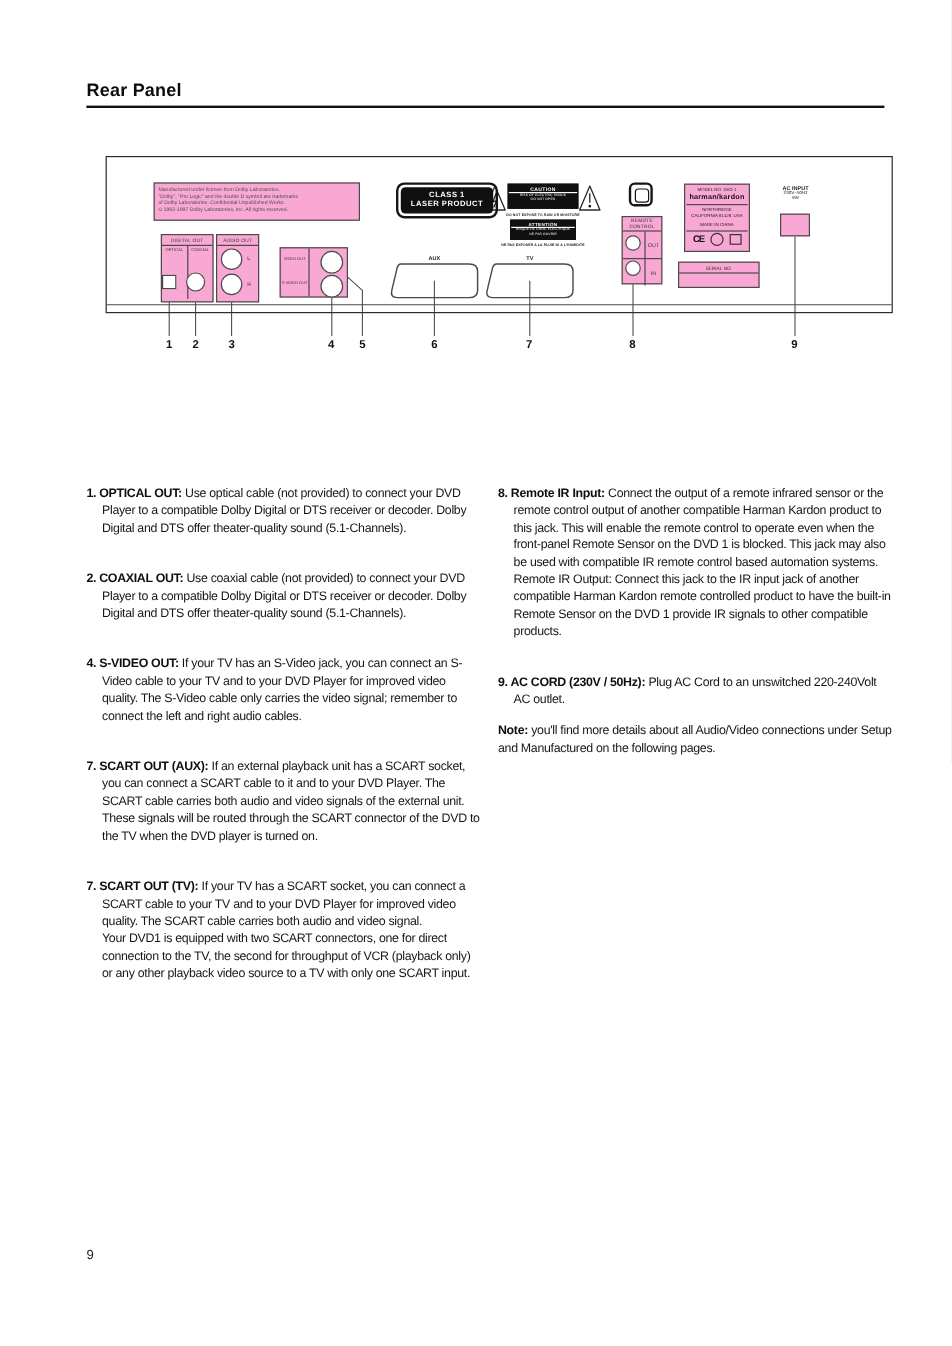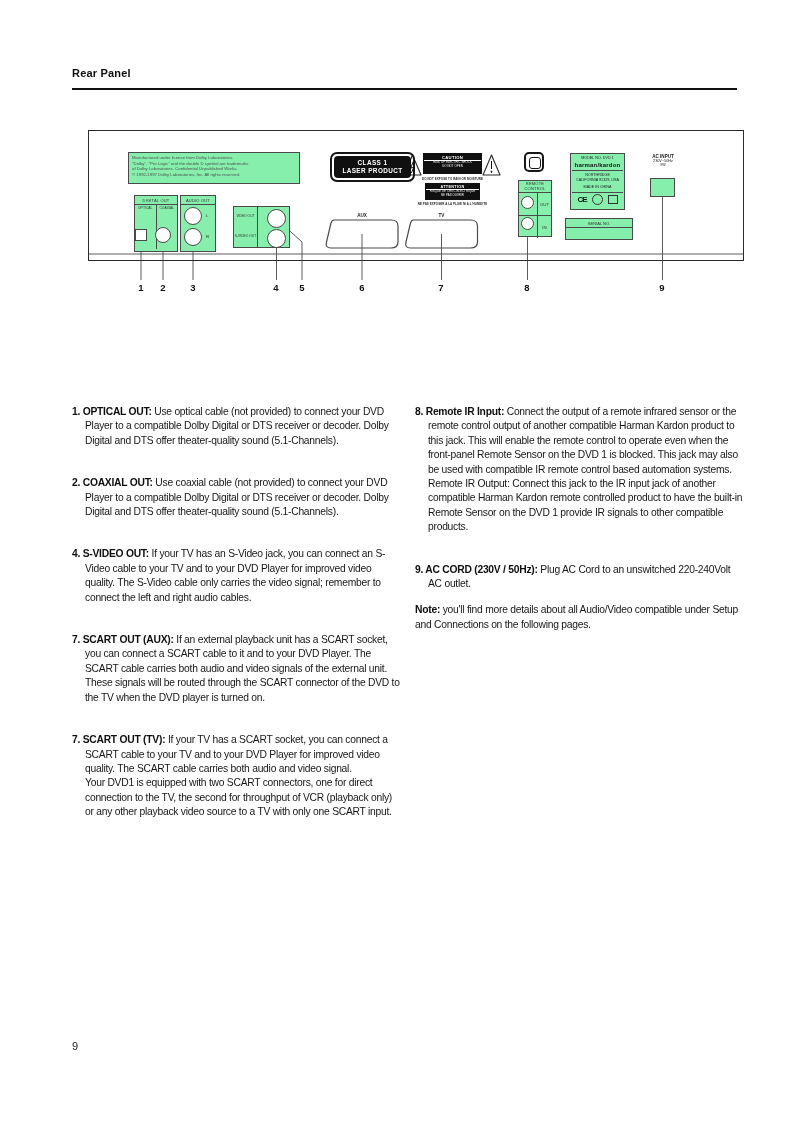--- a/index.html
+++ b/index.html
@@ -4,30 +4,30 @@
 <style>
   html,body{margin:0;padding:0;background:#e8e8e8;}
   .page{
     position:relative; width:793px; height:1122px; background:#ffffff;
     font-family:"Liberation Sans", sans-serif; color:#141414; overflow:hidden;
   }
   .abs{position:absolute;}
 
   
   .title{
-    position:absolute; left:72px; top:67px; font-size:11px; font-weight:bold;
+    position:absolute; left:72px; top:67px; font-size:15px; font-weight:bold;
     letter-spacing:.2px; color:#0d0d0d;
   }
   .title-rule{position:absolute; left:72px; top:88px; width:665px; height:2px; background:#111;}
 
   
   .diagram{position:absolute; left:88px; top:130px; width:657px; height:172px;}
   .panel{position:absolute; left:0; top:0; width:654px; height:129px; border:1.5px solid #2b2b2b;}
   .diagram svg{position:absolute; left:0; top:0; width:657px; height:172px;}
-  .box{position:absolute; border:1px solid #4a4a4a; box-sizing:border-box; background:#86efac;}
+  .box{position:absolute; border:1px solid #4a4a4a; box-sizing:border-box; background:#f9a8d4;}
   .tinytext{font-size:4.3px; line-height:5.6px; color:#4f4f4f;}
   .grp-header{font-size:4px; text-align:center; border-bottom:1px solid #4a4a4a; padding:1.5px 0; color:#333; letter-spacing:.2px;}
   .sublabel{font-size:3.4px; color:#333; text-align:center; padding-top:1px;}
   .jack-circle{position:absolute; border:1.3px solid #4a4a4a; border-radius:50%; box-sizing:border-box; background:#fff;}
   .jack-square{position:absolute; border:1.3px solid #4a4a4a; box-sizing:border-box; background:#fff;}
   .class1{
     position:absolute; left:242px; top:22px; width:85px; height:30px; box-sizing:border-box;
     border:2px solid #161616; border-radius:7px; padding:2px;
   }
   .class1 .inner{
@@ -218,18 +218,18 @@
       <div class="list-item"><span class="lead">7. SCART OUT (AUX):</span> <span>If an external playback unit has a SCART socket, you can connect a SCART cable to it and to your DVD Player. The SCART cable carries both audio and video signals of the external unit. These signals will be routed through the SCART connector of the DVD to the TV when the DVD player is turned on.</span></div>
       <div class="list-item"><span class="lead">7. SCART OUT (TV):</span> <span>If your TV has a SCART socket, you can connect a SCART cable to your TV and to your DVD Player for improved video quality. The SCART cable carries both audio and video signal.</span><br><span>Your DVD1 is equipped with two SCART connectors, one for direct connection to the TV, the second for throughput of VCR (playback only) or any other playback video source to a TV with only one SCART input.</span></div>
     </div>
   <div class="col col-right">
     <div id="col-right-items">
         <div class="list-item"><span class="lead">8. Remote IR Input:</span> <span>Connect the output of a remote infrared sensor or the remote control output of another compatible Harman Kardon product to this jack. This will enable the remote control to operate even when the front-panel Remote Sensor on the DVD 1 is blocked. This jack may also be used with compatible IR remote control based automation systems. Remote IR Output: Connect this jack to the IR input jack of another compatible Harman Kardon remote controlled product to have the built-in Remote Sensor on the DVD 1 provide IR signals to other compatible products.</span></div>
         <div class="list-item"><span class="lead">9. AC CORD (230V / 50Hz):</span> <span>Plug AC Cord to an unswitched 220-240Volt AC outlet.</span></div>
       </div>
     <div class="note-block">
       <span class="lead">Note:</span>
-      <span>you'll find more details about all Audio/Video compatible under Setup and Connections on the following pages.</span>
+      <span>you'll find more details about all Audio/Video connections under Setup and Manufactured on the following pages.</span>
     </div>
   </div>
 
   <div class="pagenum">9</div>
 </div>
 
 </body></html>

